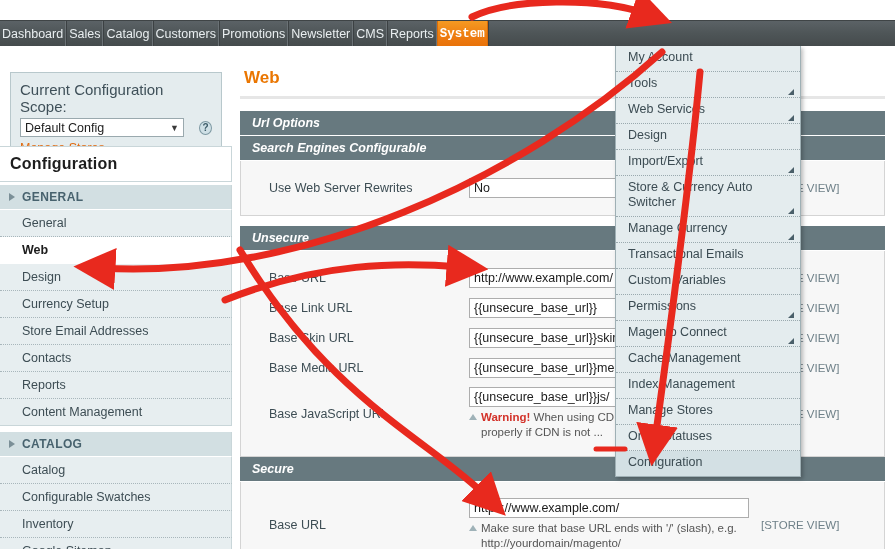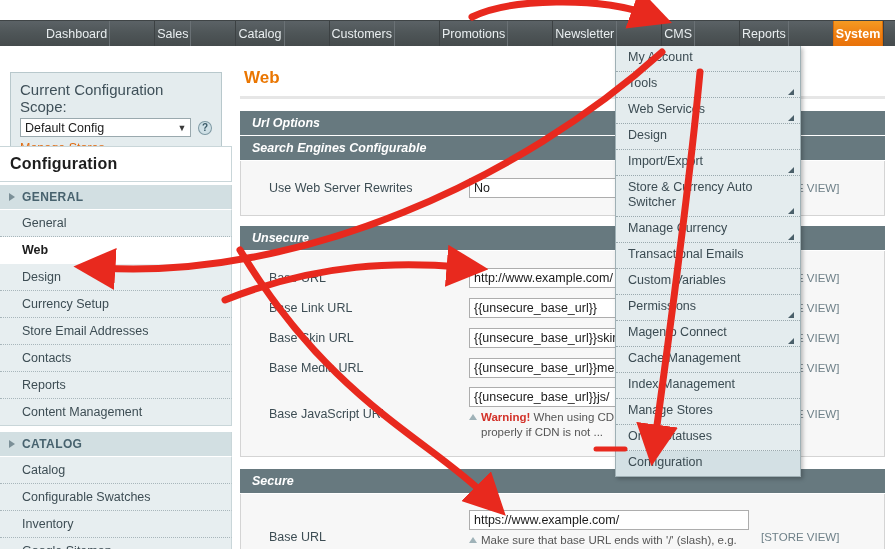--- a/index.html
+++ b/index.html
@@ -24,27 +24,26 @@
   }
   .topnav .nav-item{
     display:flex;align-items:center;justify-content:center;
     padding:0 2px;
     color:#e9eef0;
     font-size:12.5px;
     border-right:1px solid #6a7175;
     border-left:1px solid #3c4143;
     white-space:nowrap;
     cursor:pointer;
-    margin-left:44px;
   }
   .topnav .nav-item:first-child{border-left:none;}
   .topnav .nav-item.active{
     background:linear-gradient(to bottom,#f59a22 0%,#ee7c10 60%,#e8720a 100%);
     color:#ffffff;font-weight:bold;
-    border-left:1px solid #d96c08;border-right:1px solid #d96c08;
+    border-left:1px solid #d96c08;border-right:1px solid #d96c08;font-family:Liberation Mono, monospace;
   }
   .topnav .spacer{flex:1;border-left:1px solid #3c4143;}
 
   
   .dropdown{
     position:absolute;left:615px;top:46px;width:186px;
     background:#e4ecee;
     border:1px solid #9fb0b5;
     border-top:none;
     box-shadow:2px 2px 4px rgba(0,0,0,0.25);
@@ -72,21 +71,21 @@
 
   
   .scope-box{
     position:absolute;left:10px;top:72px;width:212px;
     background:#e4ecee;
     border:1px solid #b8c8cc;
     box-sizing:border-box;
     padding:8px 9px 8px 9px;
   }
   .scope-label{font-size:15px;color:#3f5059;margin-bottom:3px;}
-  .scope-row{display:flex;align-items:center;gap:7px;}
+  .scope-row{display:flex;align-items:center;gap:15px;}
   .scope-select{
     width:176px;height:19px;
     background:#ffffff;border:1px solid #9aa9ae;
     font-size:12.5px;color:#1b1b1b;
     display:flex;align-items:center;justify-content:space-between;
     padding:0 4px 0 4px;box-sizing:border-box;
     cursor:pointer;
   }
   .scope-select .caret{font-size:9px;color:#3a3a3a;}
   .help-icon{
@@ -373,21 +372,21 @@
           <div class="fnote">
             <span class="bullet"></span>
             <span class="warn">Warning!</span>
             <span>When using CDN, some JavaScript may not run properly if CDN is not ...</span>
           </div>
         </div>
         <div class="fscope">[STORE VIEW]</div>
       </div>
     </div>
 
-    <div class="sec-head" style="margin-top:12px;">Secure</div>
+    <div class="sec-head" style="margin-top:0;">Secure</div>
     <div class="sec-body">
       <div class="frow">
         <div class="flabel">Base URL</div>
         <div class="fctl">
           <input class="finput" value="https://www.example.com/" style="">
           <div class="fnote">
             <span class="bullet"></span>
             <span>Make sure that base URL ends with '/' (slash), e.g. http://yourdomain/magento/</span>
           </div>
         </div>

